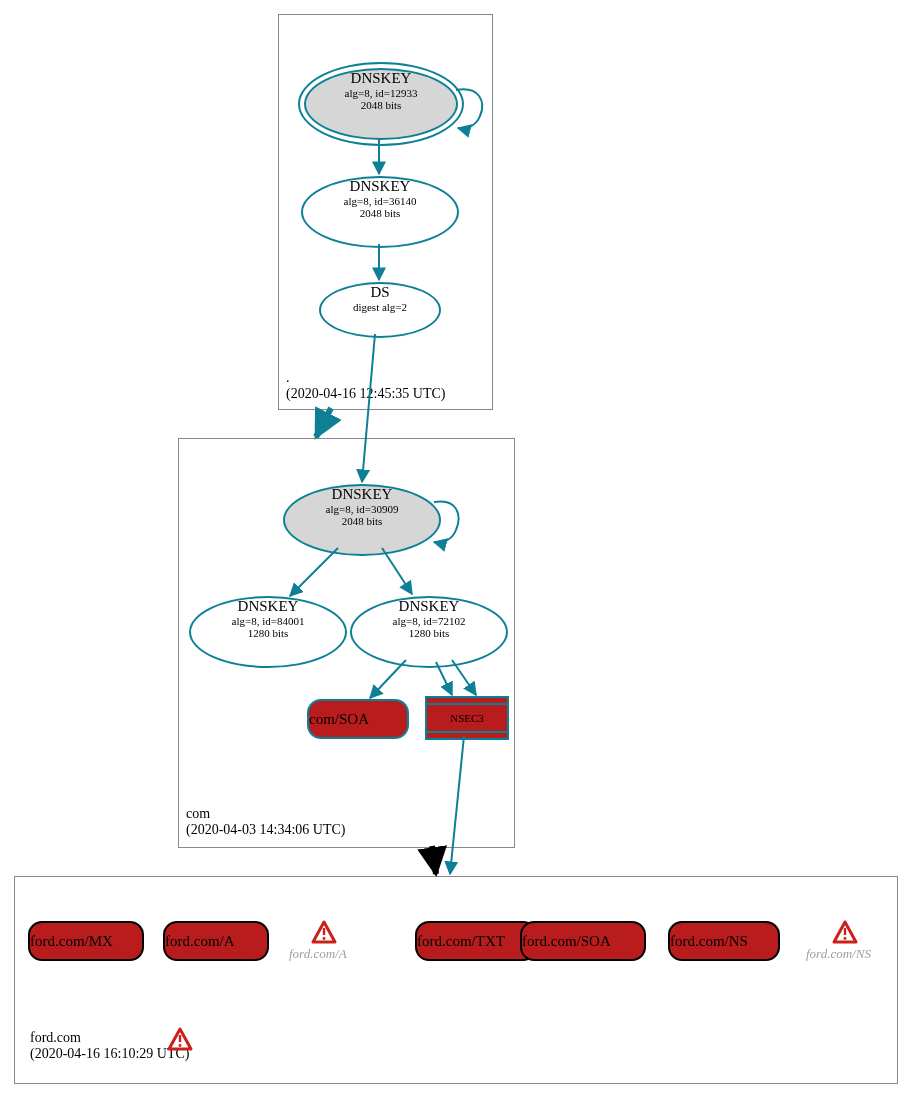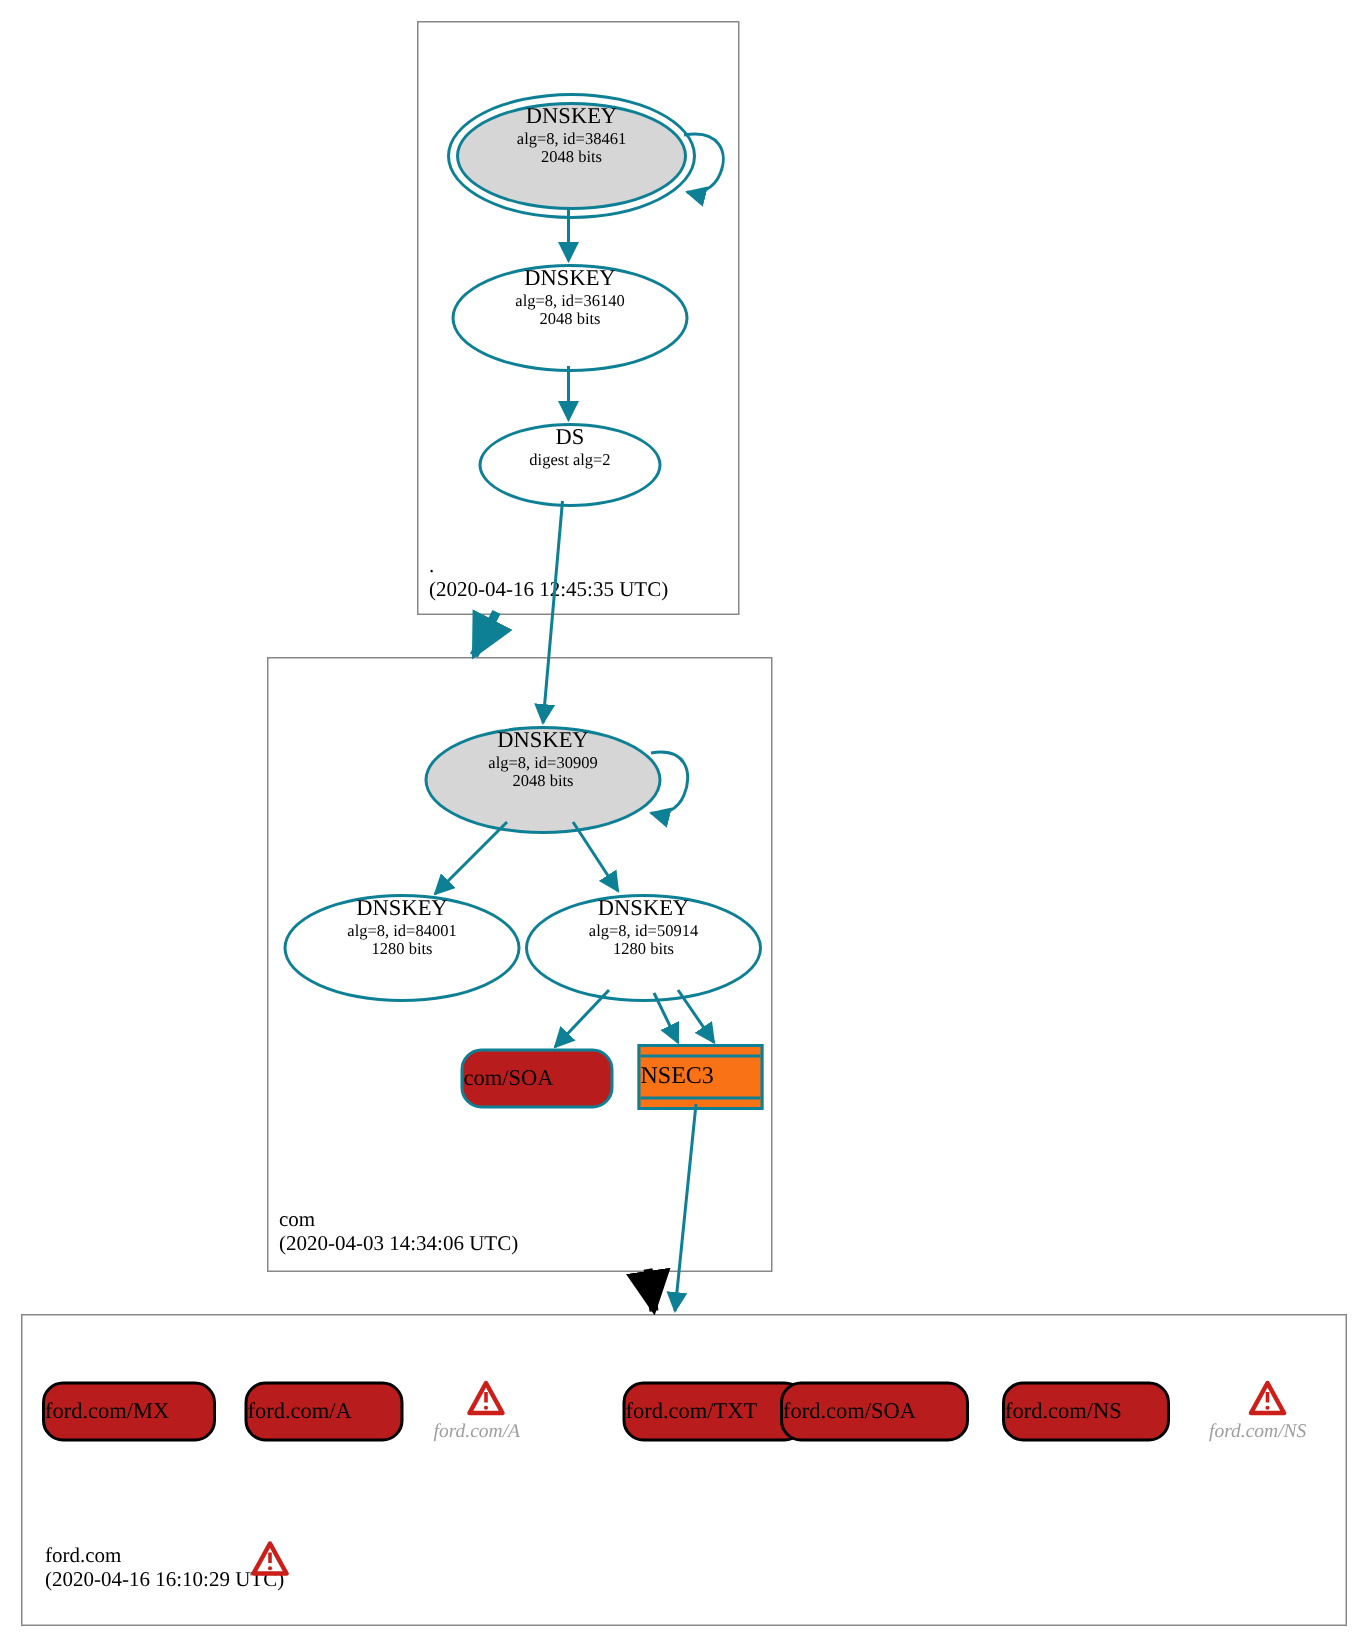--- a/index.html
+++ b/index.html
@@ -49,25 +49,25 @@
     border-radius: 14px;
     background: #b91c1c;
     display: flex;
     align-items: center;
     font-size: 15px;
   }
   .node-rrect.black { border-color: #000; }
   .node-nsec3 {
     position: absolute;
     border: 2px solid #0e8096;
-    background: #f97316;
+    background: #b91c1c;
     display: flex;
     align-items: center;
-    justify-content: flex-start;
-    font-size: 16px;
+    justify-content: center;
+    font-size: 11px;
   }
   .node-nsec3::before, .node-nsec3::after {
     content: "";
     position: absolute;
     left: 0; right: 0;
     height: 2px;
     background: #0e8096;
   }
   .node-nsec3::before { top: 5px; }
   .node-nsec3::after { bottom: 5px; }
@@ -106,21 +106,21 @@
 
 <div class="zone-box" style="left:14px; top:876px; width:882px; height:206px;"></div>
 <div class="zone-label" style="left:30px; top:1030px;">
   <span>ford.com</span>
   <small>(2020-04-16 16:10:29 UTC)</small>
 </div>
 
 <div class="double-ring" style="left:298px; top:62px; width:162px; height:80px;"></div>
 <div class="node-ellipse filled" style="left:304px; top:68px; width:150px; height:68px;">
   <span class="title">DNSKEY</span>
-  <span class="sub">alg=8, id=38461</span>
+  <span class="sub">alg=8, id=12933</span>
   <span class="sub">2048 bits</span>
 </div>
 
 <div class="node-ellipse" style="left:301px; top:176px; width:154px; height:68px;">
   <span class="title">DNSKEY</span>
   <span class="sub">alg=8, id=36140</span>
   <span class="sub">2048 bits</span>
 </div>
 
 <div class="node-ellipse" style="left:319px; top:282px; width:118px; height:52px;">
@@ -135,21 +135,21 @@
 </div>
 
 <div class="node-ellipse" style="left:189px; top:596px; width:154px; height:68px;">
   <span class="title">DNSKEY</span>
   <span class="sub">alg=8, id=84001</span>
   <span class="sub">1280 bits</span>
 </div>
 
 <div class="node-ellipse" style="left:350px; top:596px; width:154px; height:68px;">
   <span class="title">DNSKEY</span>
-  <span class="sub">alg=8, id=50914</span>
+  <span class="sub">alg=8, id=72102</span>
   <span class="sub">1280 bits</span>
 </div>
 
 <div class="node-rrect" style="left:307px; top:699px; width:98px; height:36px;">
   <span>com/SOA</span>
 </div>
 
 <div class="node-nsec3" style="left:425px; top:696px; width:80px; height:40px;">
   <span>NSEC3</span>
 </div>

